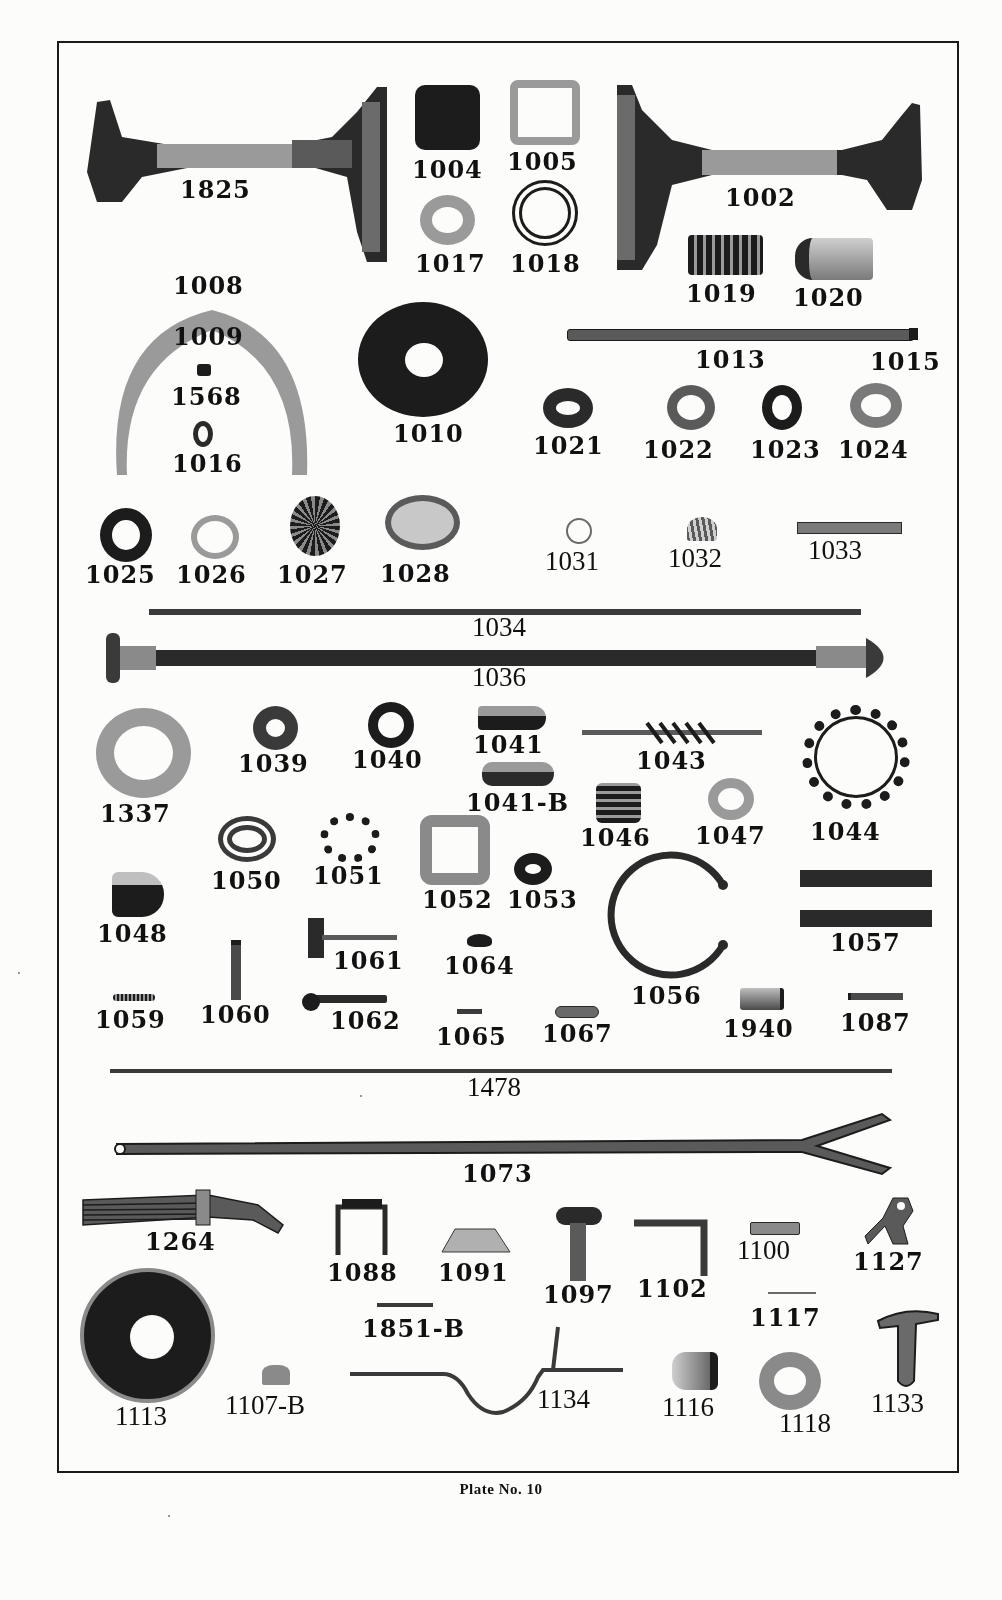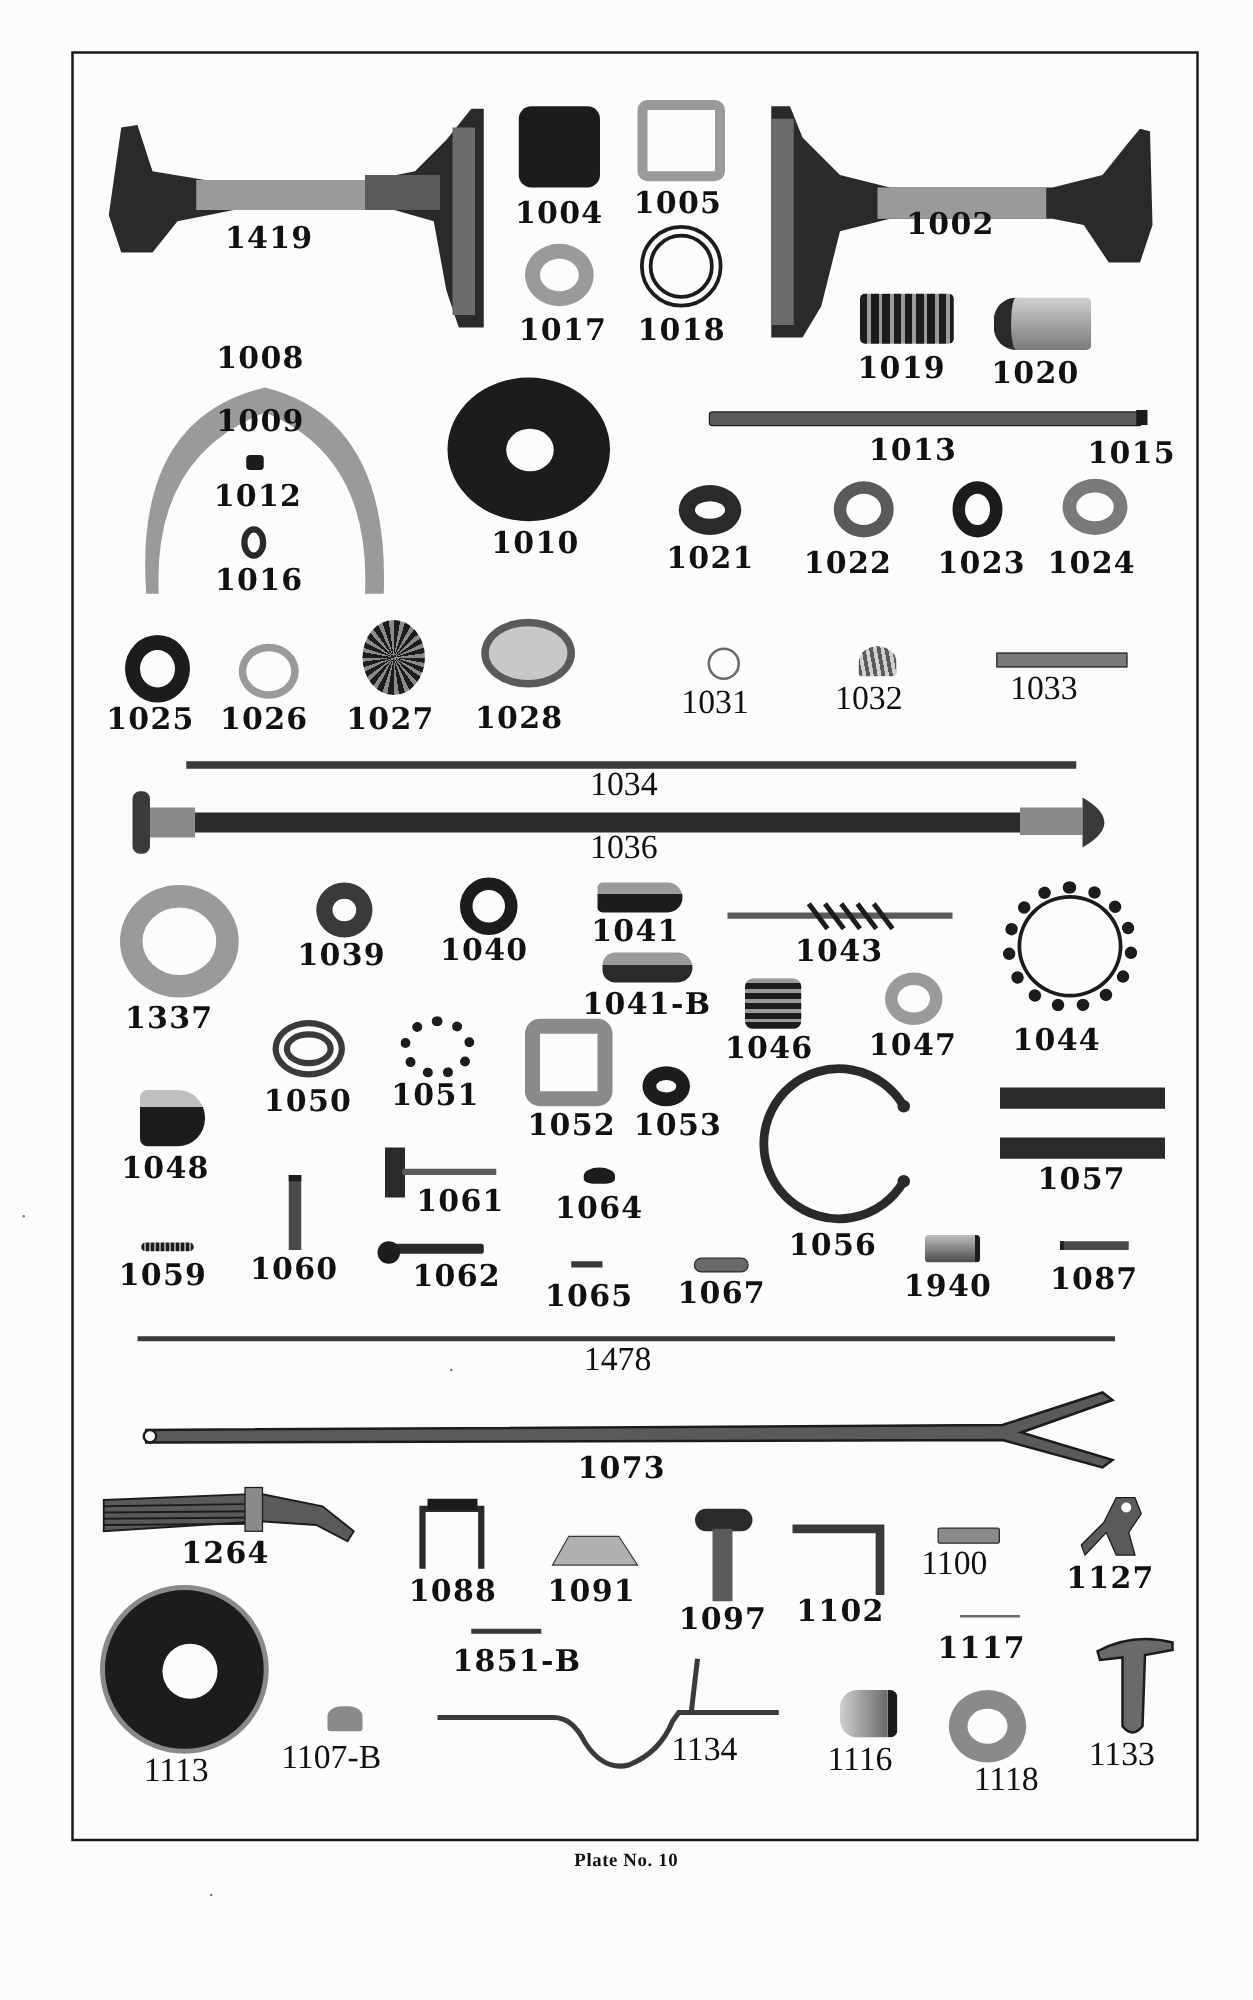--- a/index.html
+++ b/index.html
@@ -18,54 +18,54 @@
 <body>
 
 <div class="frame"></div>
 
 <svg style="left:82px;top:82px" width="310" height="185">
   <path d="M15 20 L28 18 L40 55 L100 65 L210 63 L250 55 L275 30 L295 5 L305 5 L305 180 L285 180 L275 150 L265 95 L230 85 L110 85 L60 95 L40 120 L15 120 L5 90 Z" fill="#2a2a2a"></path>
   <rect x="75" y="62" width="135" height="24" fill="#9a9a9a"></rect>
   <rect x="210" y="58" width="60" height="28" fill="#5a5a5a"></rect>
   <rect x="280" y="20" width="18" height="150" fill="#6b6b6b"></rect>
 </svg>
-<span class="lbl" style="left:180px;top:178px">1419</span>
+<span class="lbl" style="left:180px;top:178px">1825</span>
 
 <div class="part dark" style="left:415px;top:85px;width:65px;height:65px;border-radius:10px"></div>
 <span class="lbl" style="left:412px;top:158px">1004</span>
 
 <div class="part" style="left:510px;top:80px;width:70px;height:65px;border:8px solid #9a9a9a;border-radius:8px;box-sizing:border-box"></div>
 <span class="lbl" style="left:507px;top:150px">1005</span>
 
 <div class="part ring" style="left:420px;top:195px;width:55px;height:50px;border:12px solid #9a9a9a"></div>
 <span class="lbl" style="left:415px;top:252px">1017</span>
 
 <div class="part ring" style="left:512px;top:180px;width:66px;height:66px;border:10px double #1c1c1c"></div>
 <span class="lbl" style="left:510px;top:252px">1018</span>
 
 <svg style="left:612px;top:85px" width="310" height="185">
   <path d="M5 0 L20 0 L30 25 L60 55 L100 65 L230 65 L270 55 L290 30 L300 18 L308 20 L310 95 L300 125 L275 125 L255 95 L230 90 L100 90 L60 100 L45 160 L30 185 L5 185 Z" fill="#2a2a2a"></path>
   <rect x="90" y="65" width="135" height="25" fill="#9a9a9a"></rect>
   <rect x="5" y="10" width="18" height="165" fill="#6b6b6b"></rect>
 </svg>
-<span class="lbl" style="left:725px;top:167px">1002</span>
+<span class="lbl" style="left:725px;top:186px">1002</span>
 
 <div class="part" style="left:688px;top:235px;width:75px;height:40px;background:repeating-linear-gradient(90deg,#1c1c1c 0 6px,#9a9a9a 6px 9px);border-radius:4px"></div>
 <span class="lbl" style="left:686px;top:282px">1019</span>
 
 <div class="part" style="left:795px;top:238px;width:78px;height:42px;background:linear-gradient(180deg,#cfcfcf,#7a7a7a);border-left:14px solid #2a2a2a;border-radius:18px 4px 4px 18px;box-sizing:border-box"></div>
 <span class="lbl" style="left:793px;top:286px">1020</span>
 
 <span class="lbl" style="left:173px;top:274px">1008</span>
 <svg style="left:102px;top:305px" width="220" height="175">
   <path d="M15 170 L25 170 Q20 60 110 25 Q195 60 190 170 L205 170 Q210 30 110 5 Q5 30 15 170 Z" fill="#9a9a9a"></path>
 </svg>
 <span class="lbl" style="left:173px;top:325px">1009</span>
 <div class="part dark" style="left:197px;top:364px;width:14px;height:12px;border-radius:3px"></div>
-<span class="lbl" style="left:171px;top:385px">1012</span>
+<span class="lbl" style="left:171px;top:385px">1568</span>
 <div class="part ring" style="left:193px;top:421px;width:20px;height:26px;border:5px solid #2a2a2a"></div>
 <span class="lbl" style="left:172px;top:452px">1016</span>
 
 <div class="part ring dark" style="left:358px;top:302px;width:130px;height:115px"></div>
 <div class="part ring" style="left:405px;top:343px;width:38px;height:34px;background:#fcfcfa"></div>
 <span class="lbl" style="left:393px;top:422px">1010</span>
 
 <div class="part" style="left:567px;top:329px;width:345px;height:10px;background:#5a5a5a;border-radius:3px;border:1px solid #1c1c1c"></div>
 <div class="part dark" style="left:909px;top:328px;width:9px;height:12px"></div>
 <span class="lbl" style="left:695px;top:348px">1013</span>

